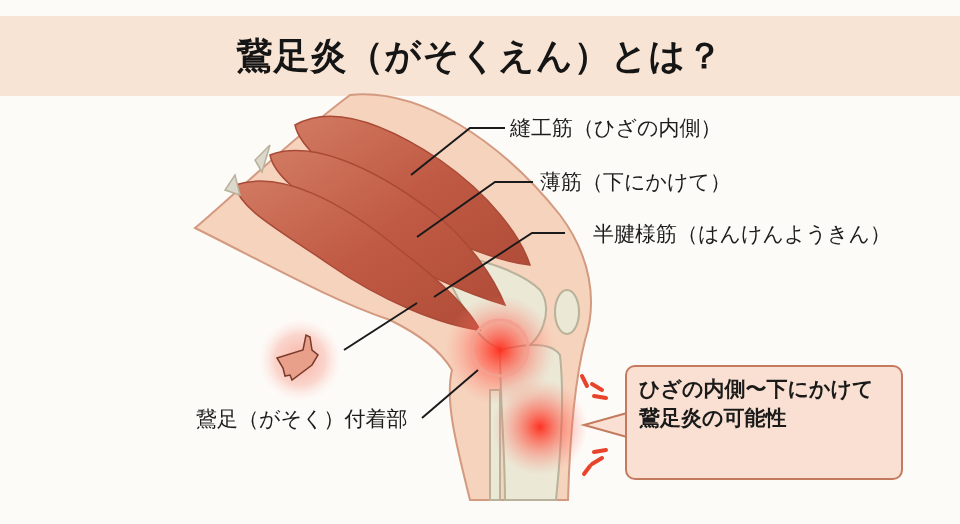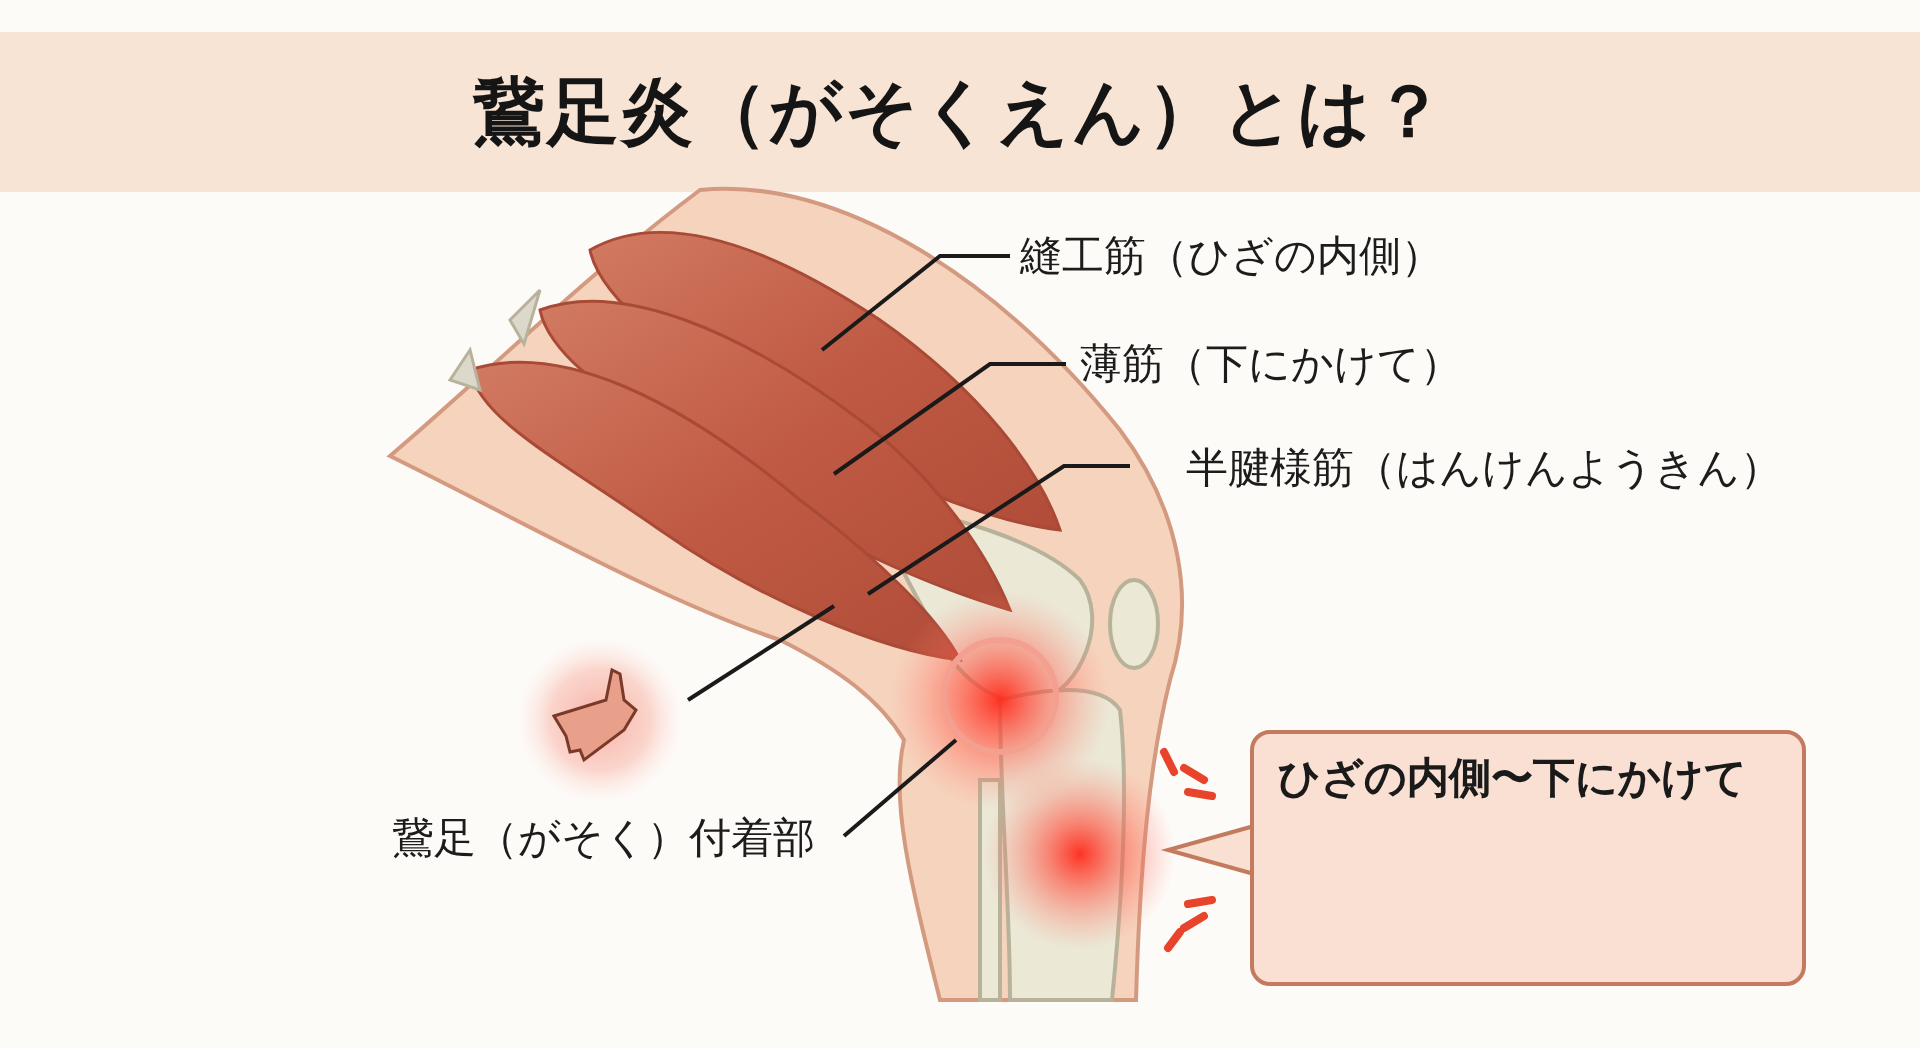--- a/index.html
+++ b/index.html
@@ -3,21 +3,21 @@
 <meta charset="utf-8">
 <style>
   html, body { margin:0; padding:0; }
   body { width:960px; height:524px; overflow:hidden; background:#fdfbf8; position:relative;
          font-family:"DejaVu Sans", sans-serif; color:#1a1a1a; }
   .header { position:absolute; left:0; top:16px; width:960px; height:80px; background:#f7e4d4;
             display:flex; align-items:center; justify-content:center;font-family:Liberation Serif, serif; }
   .title { font-size:36px; font-weight:bold; letter-spacing:1px; color:#151515; }
   svg.illus { position:absolute; left:0; top:0; }
   .label { position:absolute; font-size:21px; color:#1c1c1c; white-space:nowrap; }
-  .callout { position:absolute; left:625px; top:365px; width:278px; height:128px;
+  .callout { position:absolute; left:625px; top:365px; width:278px; height:115px;
              background:#f9e0d2; border:2px solid #c47a5e; border-radius:10px; box-sizing:border-box;
              padding:8px 10px 0 12px; }
   .callout .line { display:block; font-size:21px; font-weight:bold; line-height:29px; color:#1a1a1a; }
 </style>
 </head>
 <body>
 
 <div class="header">
   <span class="title">鵞足炎（がそくえん）とは？</span>
 </div>
@@ -89,13 +89,14 @@
   <path d="M627,413 L584,425 L627,437" fill="#f9e0d2" stroke="#c47a5e" stroke-width="2"></path>
 </svg>
 
 <div class="label" style="left:510px; top:114px;">縫工筋（ひざの内側）</div>
 <div class="label" style="left:540px; top:168px;">薄筋（下にかけて）</div>
 <div class="label" style="left:570px; top:220px;margin-left:23px;">半腱様筋（はんけんようきん）</div>
 <div class="label" style="left:196px; top:405px;text-align:center;">鵞足（がそく）付着部</div>
 
 <div class="callout">
   <span class="line">ひざの内側〜下にかけて</span>
+  <span class="line">鵞足炎の可能性</span>
 </div>
 
 </body></html>

